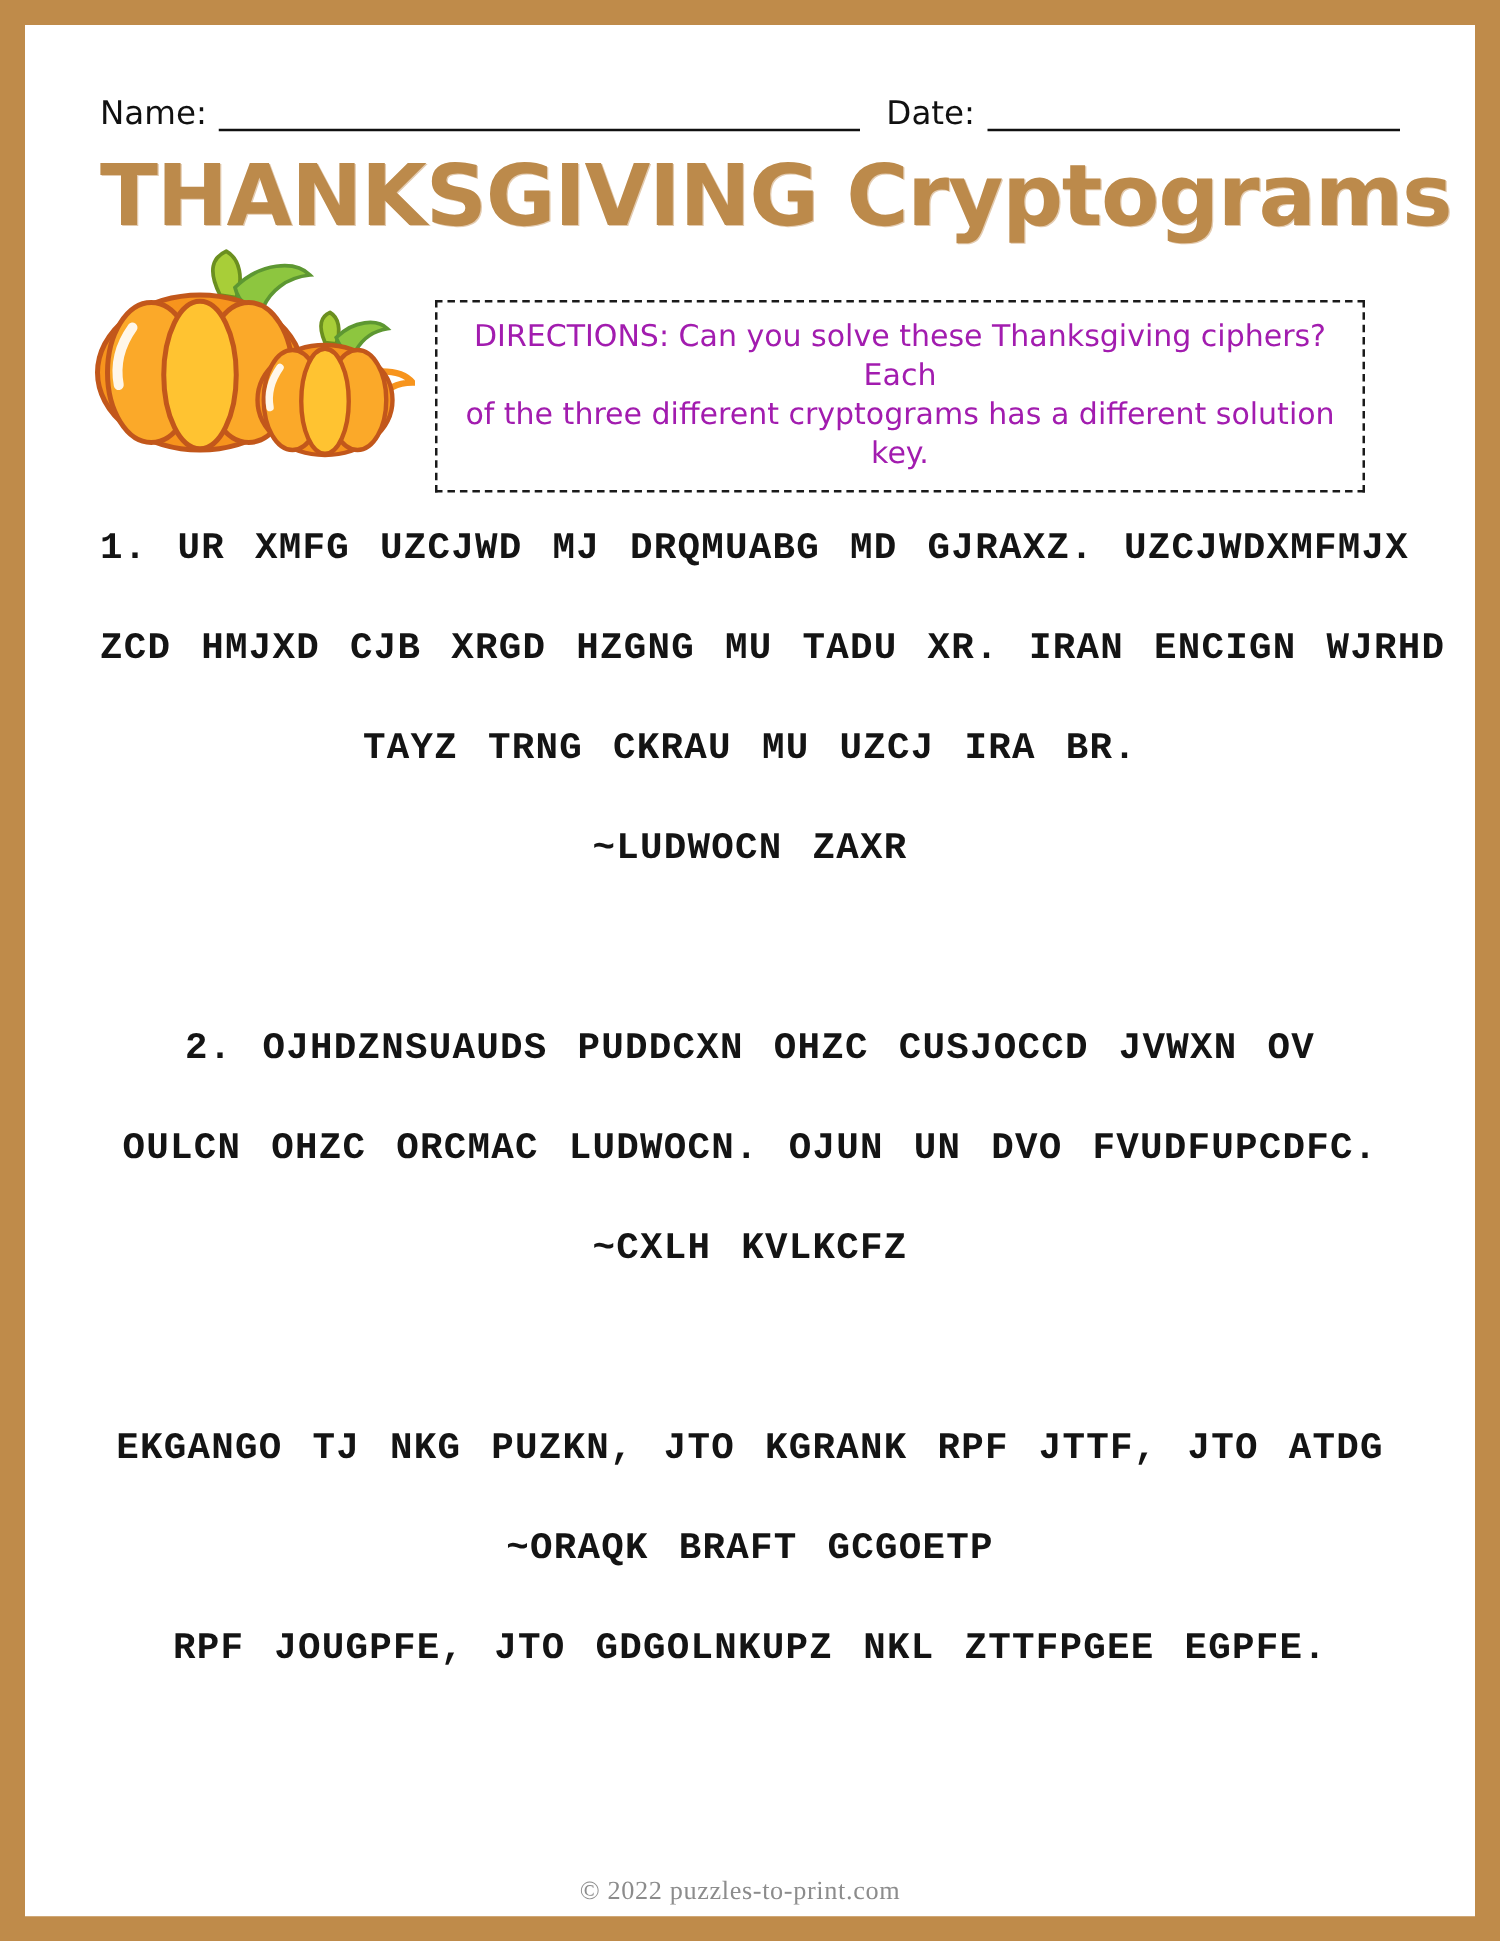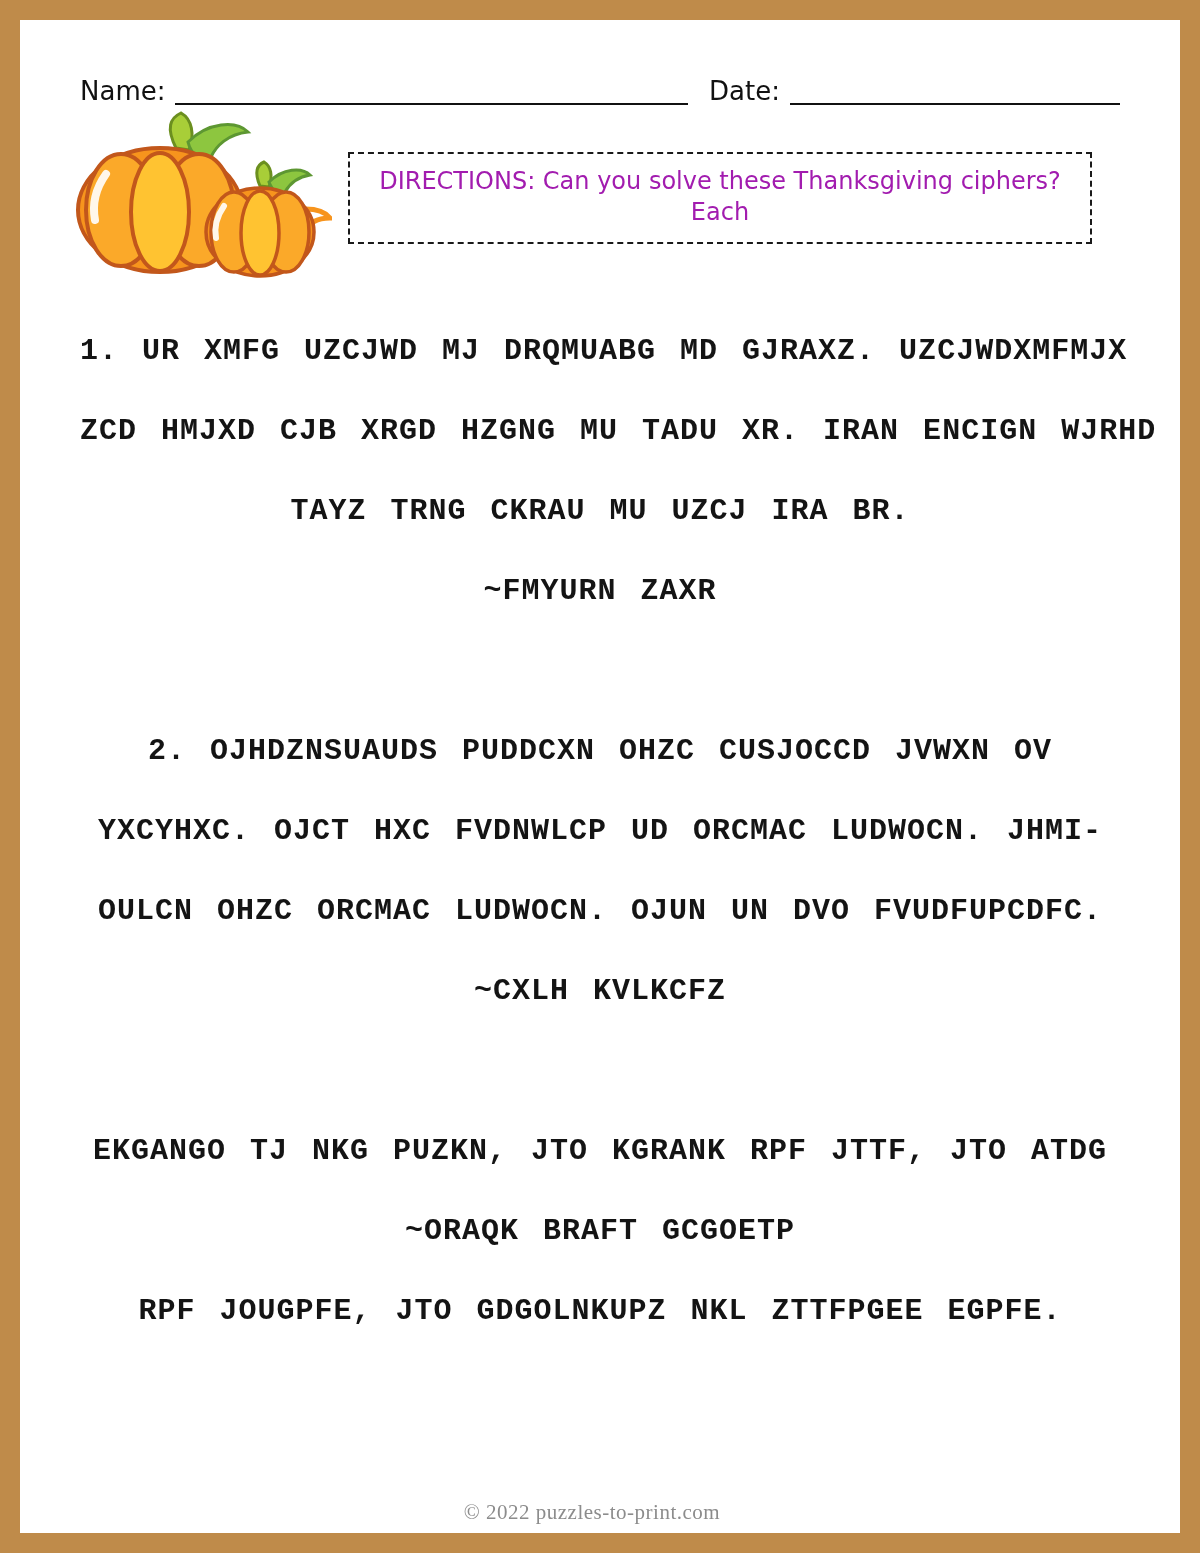--- a/index.html
+++ b/index.html
@@ -83,20 +83,21 @@
 <div class="page">
   <div class="content">
 
     <div class="name-row">
       <span class="label">Name:</span>
       <span class="write-line name-line"></span>
       <span class="label date-label">Date:</span>
       <span class="write-line date-line"></span>
     </div>
 
+    <h1 class="title">THANKSGIVING Cryptograms</h1>
 
     <div class="hero">
       <svg class="pumpkins" viewBox="0 0 268 178" aria-hidden="true">
 
         <path d="M210 104 C240 96 258 98 266 108 C252 108 244 114 240 122" fill="none" stroke="#f7941d" stroke-width="5" stroke-linecap="round"></path>
 
         <g stroke="#c2571b" stroke-width="4" stroke-linecap="round">
           <path d="M112 38 C102 18 106 8 117 3 C128 9 131 25 125 40 Z" fill="#a8ce38" stroke="#6b8f1f" stroke-width="3"></path>
           <path d="M124 32 C144 12 172 10 184 22 C164 24 152 36 147 47 C138 52 127 45 124 32 Z" fill="#8dc63f" stroke="#5d9732" stroke-width="3"></path>
           <ellipse cx="96" cy="100" rx="82" ry="62" fill="#f7941d"></ellipse>
@@ -112,35 +113,35 @@
           <ellipse cx="196" cy="122" rx="54" ry="44" fill="#f7941d"></ellipse>
           <ellipse cx="170" cy="122" rx="23" ry="40" fill="#fba929"></ellipse>
           <ellipse cx="222" cy="122" rx="23" ry="40" fill="#fba929"></ellipse>
           <ellipse cx="196" cy="123" rx="19" ry="42" fill="#ffc331"></ellipse>
           <path d="M160 96 C153 106 150 117 152 128" stroke="#ffffff" stroke-width="6" fill="none" opacity="0.9"></path>
         </g>
       </svg>
 
       <div class="directions-box">
         <div class="directions-line">DIRECTIONS: Can you solve these Thanksgiving ciphers?  Each</div>
+        <div class="directions-line">of the three different cryptograms has a different solution key.</div>
       </div>
     </div>
 
     <div class="puzzles">
 
       <div class="puzzle">
         <div class="cline">1. UR XMFG UZCJWD MJ DRQMUABG MD GJRAXZ. UZCJWDXMFMJX</div>
         <div class="cline">ZCD HMJXD CJB XRGD HZGNG MU TADU XR. IRAN ENCIGN WJRHD</div>
         <div class="cline">TAYZ TRNG CKRAU MU UZCJ IRA BR.</div>
-        <div class="cline">~FMYURN ZAXR</div>
+        <div class="cline">~LUDWOCN ZAXR</div>
       </div>
 
       <div class="puzzle">
         <div class="cline">2. OJHDZNSUAUDS PUDDCXN OHZC CUSJOCCD JVWXN OV</div>
-        <div class="cline">YXCYHXC. OJCT HXC FVDNWLCP UD ORCMAC LUDWOCN. JHMI-</div>
         <div class="cline">OULCN OHZC ORCMAC LUDWOCN. OJUN UN DVO FVUDFUPCDFC.</div>
         <div class="cline">~CXLH KVLKCFZ</div>
       </div>
 
       <div class="puzzle">
         <div class="cline">EKGANGO TJ NKG PUZKN, JTO KGRANK RPF JTTF, JTO ATDG</div>
         <div class="cline">~ORAQK BRAFT GCGOETP</div>
         <div class="cline">RPF JOUGPFE, JTO GDGOLNKUPZ NKL ZTTFPGEE EGPFE.</div>
       </div>
 

